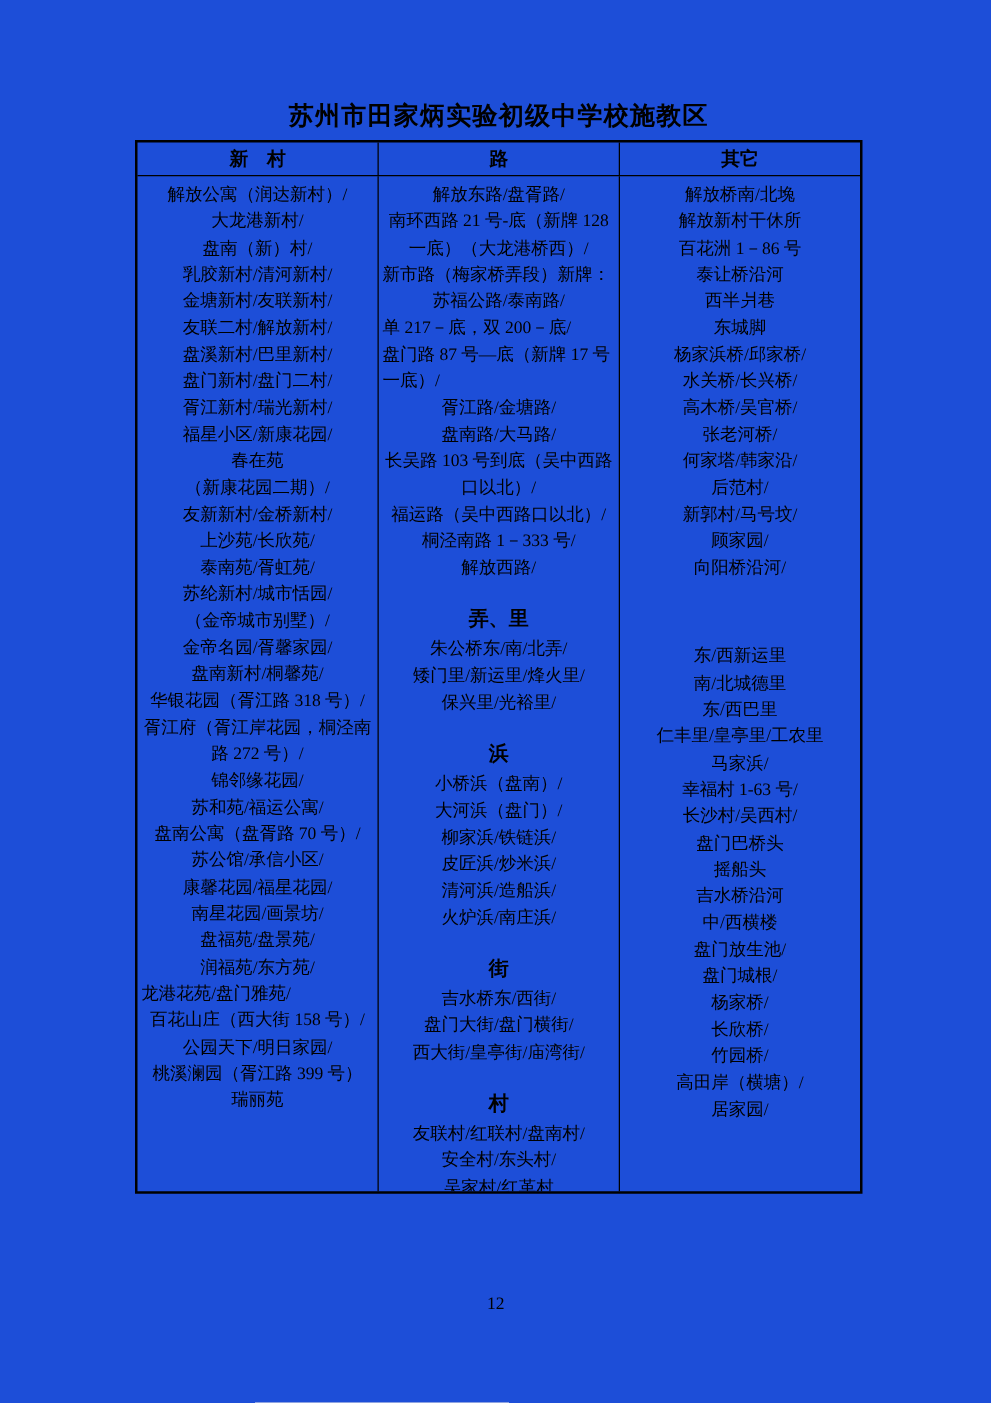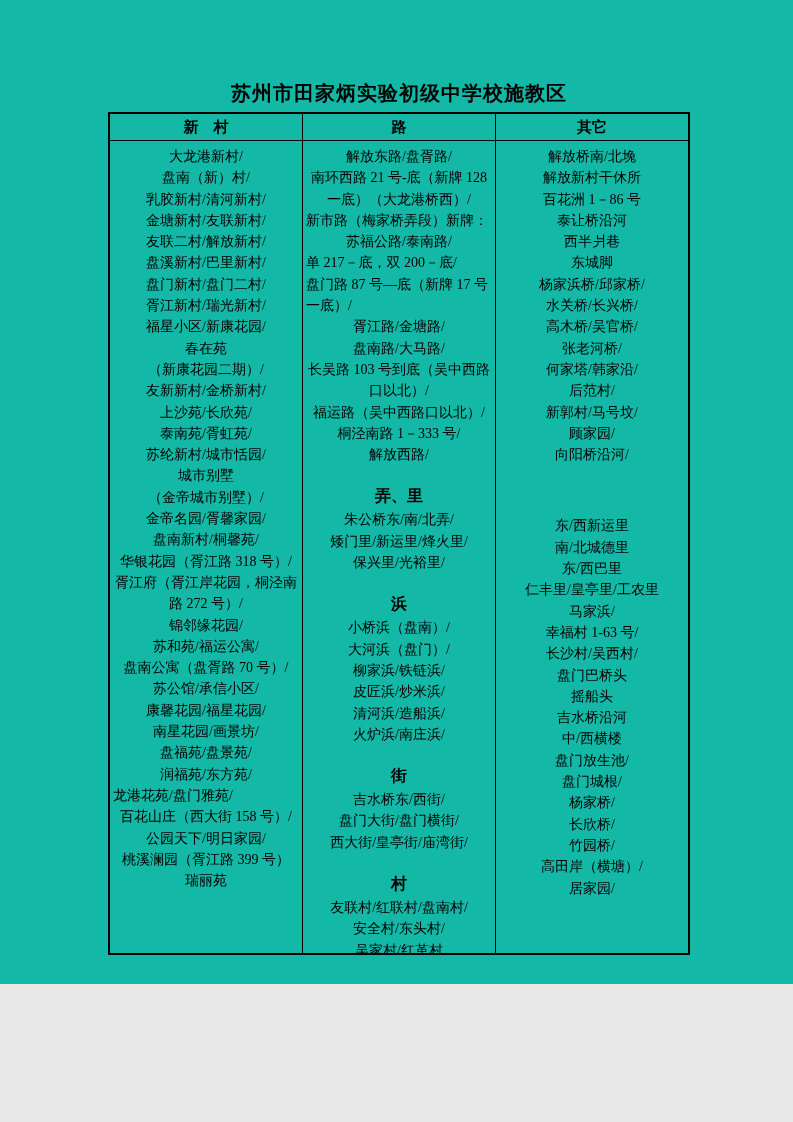--- a/index.html
+++ b/index.html
@@ -1,19 +1,19 @@
 <!DOCTYPE html>
 <html><head>
 <meta charset="utf-8">
 <style>
   html,body{margin:0;padding:0;background:#e8e8e8;}
   .page{
     position:relative;
-    width:793px;height:984px;
-    background:#14b8a6;
+    width:793px;height:1122px;
+    background:#1d4ed8;
     margin:0 auto;
     font-family:"Liberation Serif","DejaVu Serif",serif;
     color:#000;
     overflow:hidden;
   }
   .doc-title{
     position:absolute;
     left:108px;top:80px;width:582px;
     text-align:center;
     font-family:"Liberation Sans","DejaVu Sans",sans-serif;
@@ -95,36 +95,36 @@
   <div class="district-table">
 
     <div class="header-row">
       <div class="header-cell">新　村</div>
       <div class="header-cell">路</div>
       <div class="header-cell">其它</div>
     </div>
 
     <div class="body-row">
       <div class="body-cell">
+          <div class="line">解放公寓（润达新村）/</div>
           <div class="line">大龙港新村/</div>
           <div class="line">盘南（新）村/</div>
           <div class="line">乳胶新村/清河新村/</div>
           <div class="line">金塘新村/友联新村/</div>
           <div class="line">友联二村/解放新村/</div>
           <div class="line">盘溪新村/巴里新村/</div>
           <div class="line">盘门新村/盘门二村/</div>
           <div class="line">胥江新村/瑞光新村/</div>
           <div class="line">福星小区/新康花园/</div>
           <div class="line">春在苑</div>
           <div class="line">（新康花园二期）/</div>
           <div class="line">友新新村/金桥新村/</div>
           <div class="line">上沙苑/长欣苑/</div>
           <div class="line">泰南苑/胥虹苑/</div>
           <div class="line">苏纶新村/城市恬园/</div>
-          <div class="line">城市别墅</div>
           <div class="line">（金帝城市别墅）/</div>
           <div class="line">金帝名园/胥馨家园/</div>
           <div class="line">盘南新村/桐馨苑/</div>
           <div class="line">华银花园（胥江路 318 号）/</div>
           <div class="line">胥江府（胥江岸花园，桐泾南</div>
           <div class="line">路 272 号）/</div>
           <div class="line">锦邻缘花园/</div>
           <div class="line">苏和苑/福运公寓/</div>
           <div class="line">盘南公寓（盘胥路 70 号）/</div>
           <div class="line">苏公馆/承信小区/</div>

